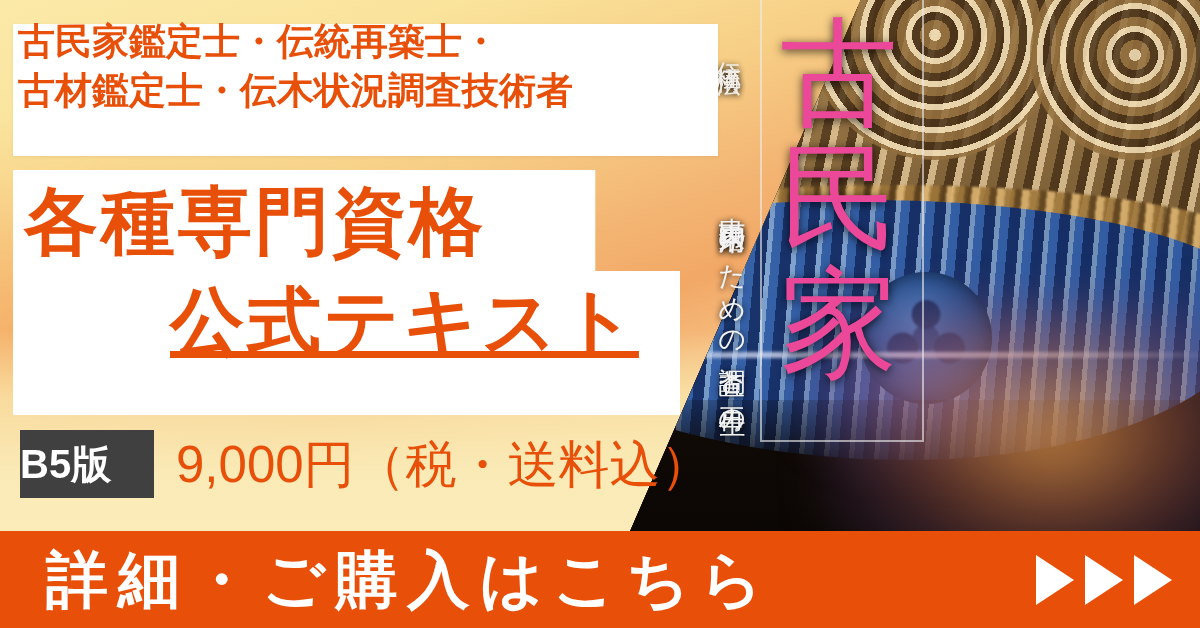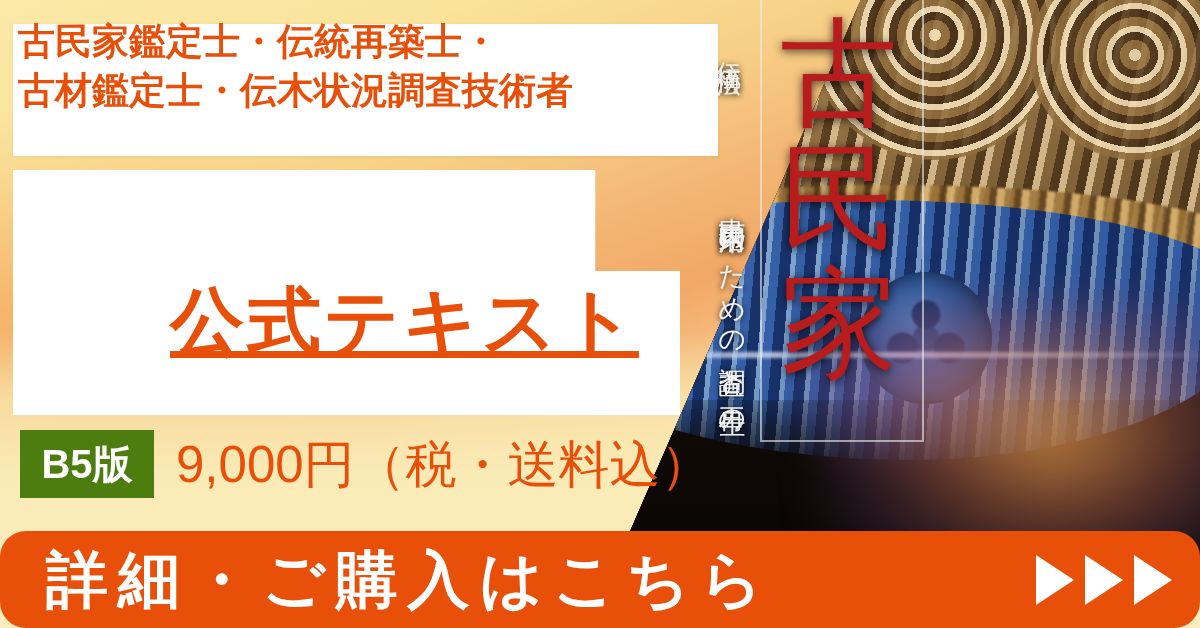--- a/index.html
+++ b/index.html
@@ -198,21 +198,21 @@
     height: 450px;
     border: 2px solid rgba(235,235,235,0.62);
     border-top: none;
     pointer-events: none;
   }
   .cover-title {
     position: absolute;
     left: 775px;
     top: 12px;
     width: 130px;
-    color: #b91c1c;
+    color: #ec4899;
     font-family: "Liberation Serif", "DejaVu Serif", serif;
     font-size: 118px;
     line-height: 1.06;
     letter-spacing: 2px;
     text-align: center;
     text-shadow: 0 2px 10px rgba(0,0,0,0.75);
   }
   .cover-vert {
     position: absolute;
     color: #f2f2f2;
@@ -291,24 +291,24 @@
     text-decoration: underline;
   }
 
   
   .badge-size {
     position: absolute;
     left: 20px;
     top: 430px;
     width: 134px;
     height: 68px;
-    background: #4d7c0f;
+    background: #404040;
     display: flex;
     align-items: center;
-    justify-content: center;
+    justify-content: flex-start;
   }
   .badge-size-label {
     color: #ffffff;
     font-size: 40px;
     font-weight: 700;
     letter-spacing: 0px;
     line-height: 1;
   }
   .price-text {
     position: absolute;
@@ -324,21 +324,20 @@
   
   .cta-bar {
     position: absolute;
     left: 0;
     top: 531px;
     width: 1200px;
     height: 97px;
     background: #e8500a;
     display: flex;
     align-items: center;
-    border-radius: 26px;
   }
   .cta-label {
     position: absolute;
     left: 46px;
     top: 50%;
     transform: translateY(-50%);
     color: #ffffff;
     font-size: 62px;
     font-weight: 700;
     letter-spacing: 10px;
@@ -391,20 +390,21 @@
   <div class="cover-box"></div>
   <div class="cover-title">古民家</div>
   <div class="cover-vert cover-vert-1">伝統構法</div>
   <div class="cover-vert cover-vert-2">古民家活用のための調査と再生の</div>
 
   <div class="panel-certs"></div>
   <div class="certs-text">古民家鑑定士・伝統再築士・
 古材鑑定士・伝木状況調査技術者</div>
 
   <div class="panel-head"></div>
+  <div class="head-line1">各種専門資格</div>
   <div class="head-line2">公式テキスト</div>
 
   <div class="badge-size">
     <span class="badge-size-label">B5版</span>
   </div>
   <div class="price-text">9,000円（税・送料込）</div>
 
   <div class="cta-bar">
     <span class="cta-label">詳細・ご購入はこちら</span>
     <span class="cta-arrows">

